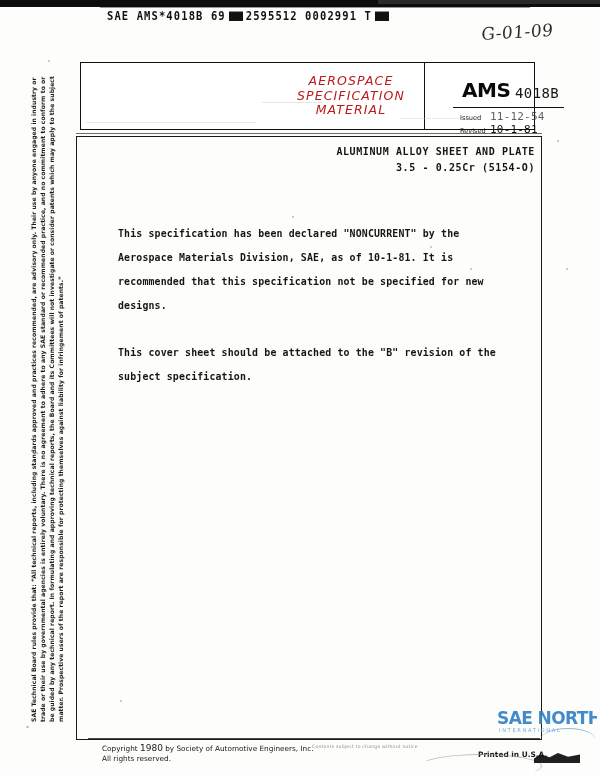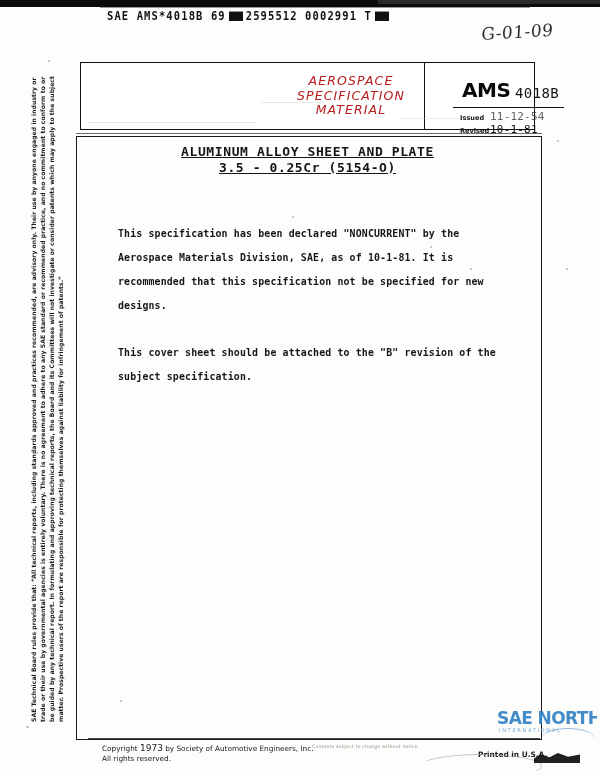--- a/index.html
+++ b/index.html
@@ -215,21 +215,21 @@
     padding: 2px 0 0 7px;
     box-sizing: border-box;
   }
   .date-row {
     display: flex;
     align-items: baseline;
     height: 13px;
   }
   .date-lbl {
     font-family: "DejaVu Sans", sans-serif;
-    font-weight: 700;
+    font-weight: 400;
     font-size: 6.6px;
     color: #181818;
     width: 30px;
     flex: none;
   }
   .date-val {
     font-family: "DejaVu Sans Mono", monospace;
     font-size: 11px;
     color: #111;
     letter-spacing: 0.2px;
@@ -237,28 +237,27 @@
   .date-val.faded {
     color: #3e3e3e;
     opacity: 0.82;
   }
 
   
   #doc-title {
     position: absolute;
     left: 80px; top: 144px;
     width: 455px;
-    text-align: center;
+    text-align: right;
     font-family: "DejaVu Sans Mono", monospace;
-    font-size: 13px;
+    font-size: 10px;
     line-height: 15.5px;
     letter-spacing: 0.6px;
     color: #151515;
     font-weight: 700;
-    text-decoration: underline;
   }
 
   
   #body-text {
     position: absolute;
     left: 114px; top: 222px;
     width: 400px;
     font-family: "DejaVu Sans Mono", monospace;
     font-size: 9.9px;
     line-height: 24px;
@@ -454,21 +453,21 @@
   </div>
 
   <div class="vert-col" id="vert-a">SAE Technical Board rules provide that: “All technical reports, including standards approved and practices recommended, are advisory only. Their use by anyone engaged in industry or</div>
   <div class="vert-col" id="vert-b">trade or their use by governmental agencies is entirely voluntary. There is no agreement to adhere to any SAE standard or recommended practice, and no commitment to conform to or</div>
   <div class="vert-col" id="vert-c">be guided by any technical report. In formulating and approving technical reports, the Board and its Committees will not investigate or consider patents which may apply to the subject</div>
   <div class="vert-col" id="vert-d">matter. Prospective users of the report are responsible for protecting themselves against liability for infringement of patents.”</div>
 
   <div id="footer-rule"></div>
   <div id="copyright">
     <span>Copyright</span>
-    <span class="yr">1973</span>
+    <span class="yr">1980</span>
     <span>by Society of Automotive Engineers, Inc.</span>
     <div>All rights reserved.</div>
   </div>
   <div id="fine-print">Contents subject to change without notice</div>
   <div id="printed">Printed in U.S.A.</div>
 
   <div id="stamp-curve"></div>
   <div id="stamp">
     <div id="stamp-main">SAE NORTH</div>
     <div id="stamp-sub">INTERNATIONAL</div>

